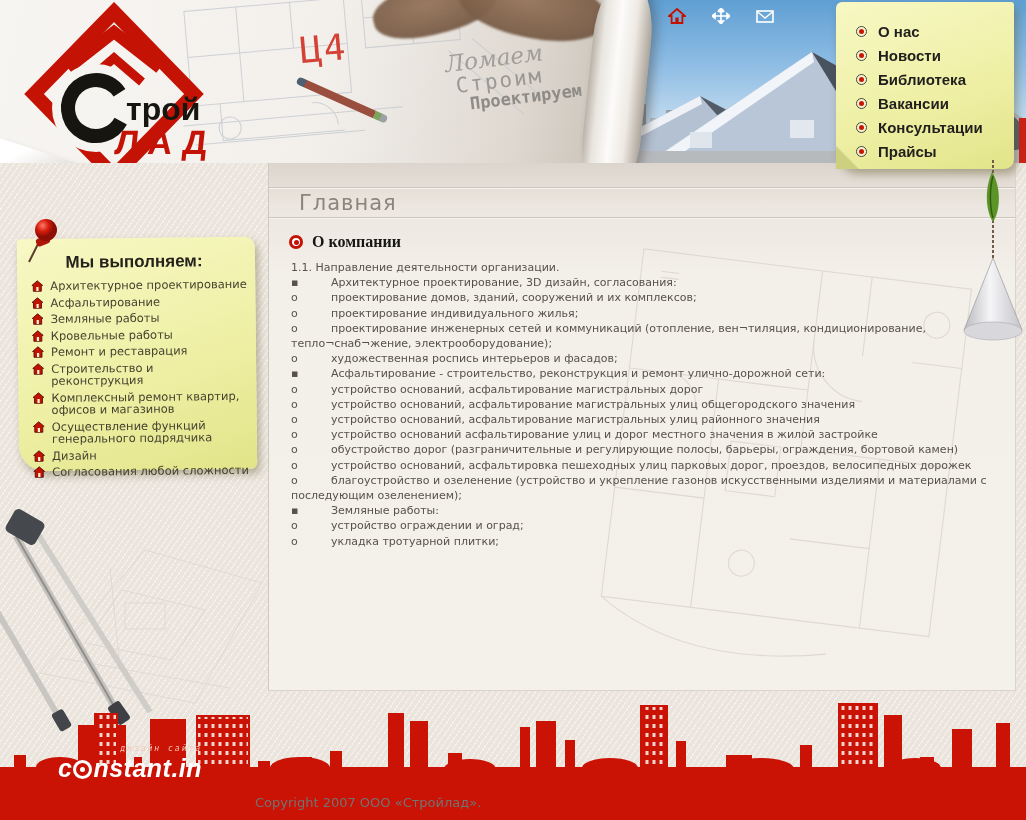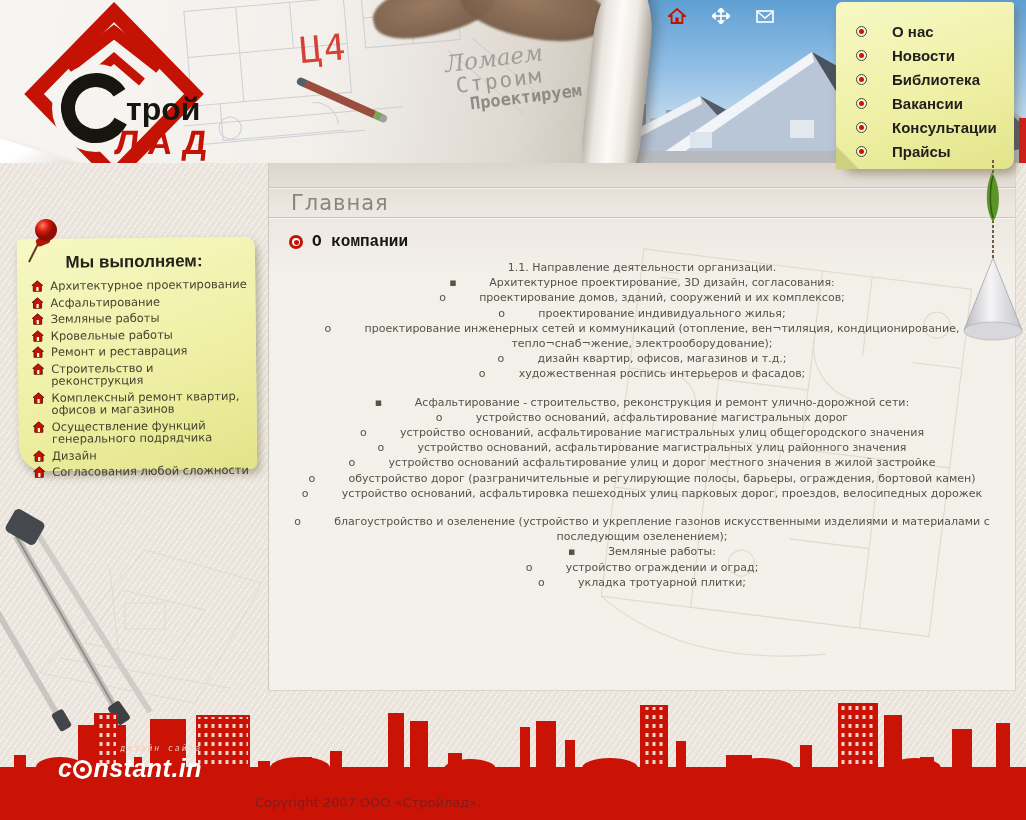--- a/index.html
+++ b/index.html
@@ -44,21 +44,21 @@
   
   .logo { position:absolute; left:8px; top:2px; width:258px; height:164px; cursor:pointer; }
 
   
   .note { background:linear-gradient(160deg,#f7f8c4 0%,#eff0a6 55%,#e2e489 100%);
     box-shadow:3px 5px 9px rgba(90,80,30,.4); position:absolute; }
   .note-fold { position:absolute; left:0; bottom:0; width:24px; height:24px;
     background:linear-gradient(45deg,#cdd07e 45%,#fafbdc 55%); clip-path:polygon(0 0,100% 100%,0 100%); }
   .note-menu { left:836px; top:2px; width:178px; height:167px; border-radius:6px 3px 10px 20px; z-index:8; }
   .note-menu ul { list-style:none; padding:17px 0 0 20px; }
-  .note-menu li { display:flex; align-items:center; gap:25px; height:24px;
+  .note-menu li { display:flex; align-items:center; gap:11px; height:24px;
     font-family:"Liberation Sans", sans-serif; font-weight:bold; font-size:15px; color:#201f1d; cursor:pointer; }
   .dot-ring { width:11px; height:11px; border:1px solid #46443e; border-radius:50%;
     background:#f6f7cf; display:flex; align-items:center; justify-content:center; flex:0 0 auto; }
   .dot-ring i { width:5px; height:5px; background:#cc1405; border-radius:50%; }
 
   .note-services { left:18px; top:238px; width:238px; height:232px; border-radius:4px 10px 6px 26px;
     transform:rotate(-.6deg); z-index:6; padding:12px 8px 6px 14px; }
   .note-services h2 { text-align:center; font-family:"Liberation Sans", sans-serif; font-size:17px;
     color:#24221c; margin:2px 10px 7px 0; }
   .note-services ul { list-style:none; }
@@ -67,46 +67,46 @@
   .note-services li svg { flex:0 0 auto; margin-top:0; }
   .pushpin { position:absolute; left:22px; top:218px; z-index:7; }
 
   
   .panel { position:absolute; left:268px; top:163px; width:748px; height:528px;
     background:linear-gradient(180deg,#dcd5cd 0,#ece7e0 46px,#f3efe9 110px,#f4f0ea 100%);
     border-left:1px solid #cfc8c0; border-right:1px solid #dad4cc; border-bottom:1px solid #dad4cc; z-index:3; }
   .bp-watermark { position:absolute; right:6px; top:84px; opacity:.55; pointer-events:none; }
   .rule { border-top:1px solid #ccc5bc; box-shadow:0 1px 0 rgba(255,255,255,.6); }
   .rule-top { margin-top:24px; }
-  .breadcrumb { margin:3px 0 2px 22px; font-size:21px; color:#8b857c; letter-spacing:1px; }
+  .breadcrumb { margin:3px 0 2px 30px; font-size:21px; color:#8b857c; letter-spacing:1px; }
   .section-head { display:flex; align-items:center; gap:9px; margin:15px 0 0 20px; position:relative; }
   .bullseye { width:14px; height:14px; border:3px solid #c31104; border-radius:50%;
     background:#fff; display:flex; align-items:center; justify-content:center; flex:0 0 auto; }
   .bullseye i { width:5px; height:5px; background:#c31104; border-radius:50%; }
-  .section-title { font-family:Liberation Mono, monospace; font-weight:bold; font-size:16px; color:#161614; }
+  .section-title { font-family:Liberation Serif, serif; font-weight:bold; font-size:16px; color:#161614; }
   .body-text { position:relative; margin:9px 22px 0 22px; width:702px;
     font-size:11px; line-height:15.2px; color:#57524a; }
-  .tline { margin:0; white-space:pre-wrap; tab-size:40px;text-align:center; }
-  .group { margin-top:13px; }
+  .tline { margin:0; white-space:pre-wrap; tab-size:40px; }
+  .group { }
 
   
   .compasses { position:absolute; left:0; top:488px; z-index:2; }
   .plumb { position:absolute; right:0; top:160px; z-index:9; }
 
   
   .skyline { position:absolute; left:0; top:695px; width:1026px; height:125px; z-index:4; }
   .designer { position:absolute; left:58px; top:744px; z-index:5; text-align:right; cursor:pointer;font-style:italic; }
   .designer-caption { font-family:"DejaVu Sans Mono", monospace; font-size:8px; letter-spacing:2px;
     color:#f2c9ba; margin-bottom:1px; }
   .designer-logo { font-family:"Liberation Sans", sans-serif; font-weight:bold; font-size:25px;
     color:#ffffff; letter-spacing:.5px; display:flex; align-items:center; }
   .logo-o { display:inline-flex; width:19px; height:19px; border:3px solid #fff; border-radius:50%;
     align-items:center; justify-content:center; margin:2px 1px 0; }
   .logo-o i { width:5px; height:5px; background:#fff; border-radius:50%; }
-  .copyright { position:absolute; left:255px; top:795px; z-index:5; font-size:13px; color:#7f1d1d; }
+  .copyright { position:absolute; left:255px; top:795px; z-index:5; font-size:13px; color:#737373; }
 </style>
 </head>
 <body>
 
 <div class="page">
 
   <div class="header">
 
     <svg class="city-svg" viewBox="0 0 1026 163">
 
@@ -378,21 +378,20 @@
       <span class="section-title">О компании</span>
     </div>
 
     <div class="body-text">
       <p class="tline">1.1. Направление деятельности организации.</p>
       <div>
         <p class="tline">▪	Архитектурное проектирование, 3D дизайн, согласования:</p>
         <p class="tline">o	проектирование домов, зданий, сооружений и их комплексов;</p>
         <p class="tline">o	проектирование индивидуального жилья;</p>
         <p class="tline">o	проектирование инженерных сетей и коммуникаций (отопление, вен¬тиляция, кондиционирование, тепло¬снаб¬жение, электрооборудование);</p>
-        <p class="tline">o	дизайн квартир, офисов, магазинов и т.д.;</p>
         <p class="tline">o	художественная роспись интерьеров и фасадов;</p>
       </div>
       <div class="group">
         <p class="tline">▪	Асфальтирование - строительство, реконструкция и ремонт улично-дорожной сети:</p>
         <p class="tline">o	устройство оснований, асфальтирование магистральных дорог</p>
         <p class="tline">o	устройство оснований, асфальтирование магистральных улиц общегородского значения</p>
         <p class="tline">o	устройство оснований, асфальтирование магистральных улиц районного значения</p>
         <p class="tline">o	устройство оснований асфальтирование улиц и дорог местного значения в жилой застройке</p>
         <p class="tline">o	обустройство дорог (разграничительные и регулирующие полосы, барьеры, ограждения, бортовой камен)</p>
         <p class="tline">o	устройство оснований, асфальтировка пешеходных улиц парковых дорог, проездов, велосипедных дорожек</p>

